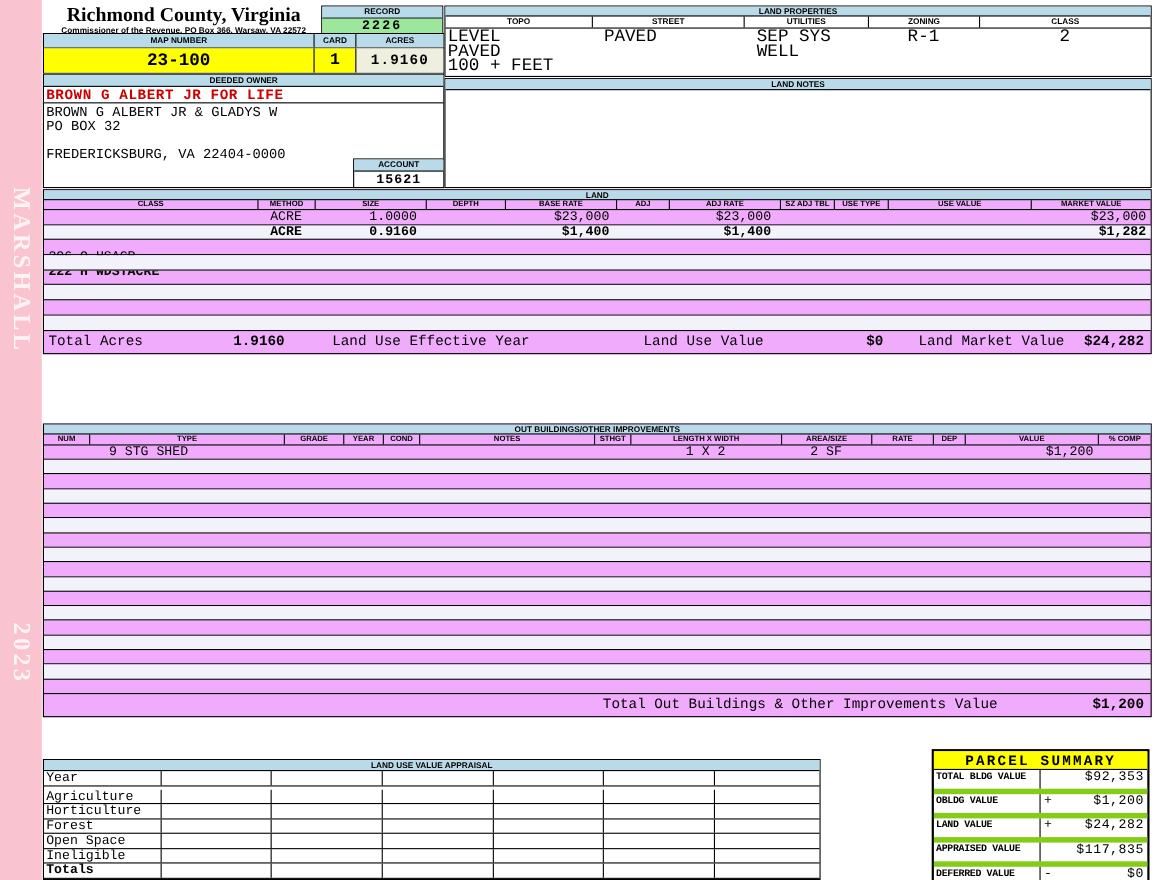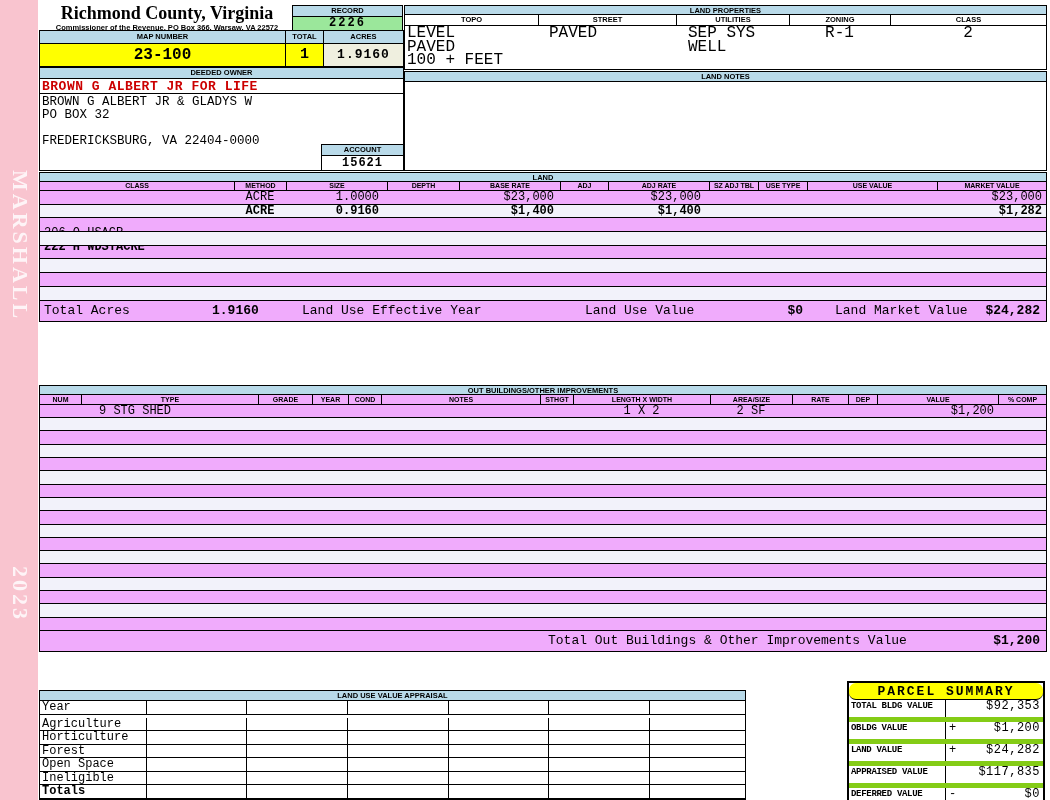--- a/index.html
+++ b/index.html
@@ -97,21 +97,21 @@
   #lua-box{left:39px;top:690px;width:707px;}
   .lua-grid{display:grid;grid-template-columns:106px 100px 101px 101px 100px 101px 96px;}
   .lua-row{height:13.5px;border-bottom:1px solid #000;font-size:12px;line-height:12.5px;}
   .lua-row>div{padding-left:2px;}
   .lua-row>div+div{border-left:1px solid #000;}
   .lua-gap{height:3px;}
   .lua-last{font-weight:bold;}
   
   #ps-box{left:847px;top:681px;width:198px;border:2px solid #000;background:#fff;}
   .ps-title{height:17px;background:var(--yellow);font-weight:bold;font-size:13px;
-            letter-spacing:2px;text-align:center;line-height:17px;border-bottom:1px solid #000;border-radius:7px;}
+            letter-spacing:2px;text-align:center;line-height:17px;border-bottom:1px solid #000;}
   .ps-row{display:grid;grid-template-columns:97px 97px;height:22px;border-bottom:5px solid #84cc16;}
   .ps-label{font-size:9px;font-weight:bold;line-height:12px;padding-left:2px;border-right:1px solid #000;letter-spacing:-0.3px;}
   .ps-val{position:relative;font-size:12px;line-height:12px;text-align:right;padding-right:3px;letter-spacing:0.5px;}
   .ps-sign{position:absolute;left:3px;top:0;}
   .ps-tax{display:grid;grid-template-columns:56px 138px;height:31px;}
   .ps-taxlabel{font-size:8.5px;font-weight:bold;text-align:center;line-height:10px;
                padding-top:5px;border-right:1px solid #000;white-space:pre-line;}
   .ps-taxval{background:var(--yellow);color:var(--taxred);font-weight:bold;font-size:19px;
              text-align:right;line-height:31px;padding-right:4px;letter-spacing:1px;}
 </style>
@@ -130,21 +130,21 @@
   </div>
 
   <div class="abs box" id="record-box">
     <div class="bar">RECORD</div>
     <div class="record-val">2226</div>
   </div>
 
   <div class="abs box" id="map-bar">
     <div class="mgrid hrow">
       <div class="bar">MAP NUMBER</div>
-      <div class="bar">TOTAL</div>
+      <div class="bar">CARD</div>
       <div class="bar">ACRES</div>
     </div>
     <div class="mgrid">
       <div class="map-val v-map">23-100</div>
       <div class="map-val v-card">1</div>
       <div class="map-val v-acres">1.9160</div>
     </div>
   </div>
 
   <div class="abs box" id="lp-box">

